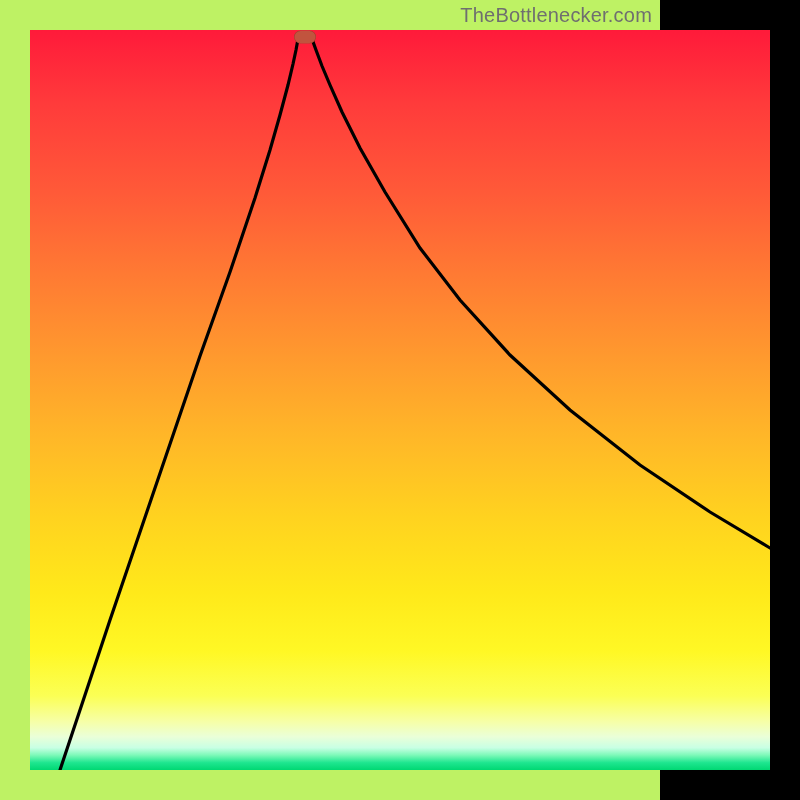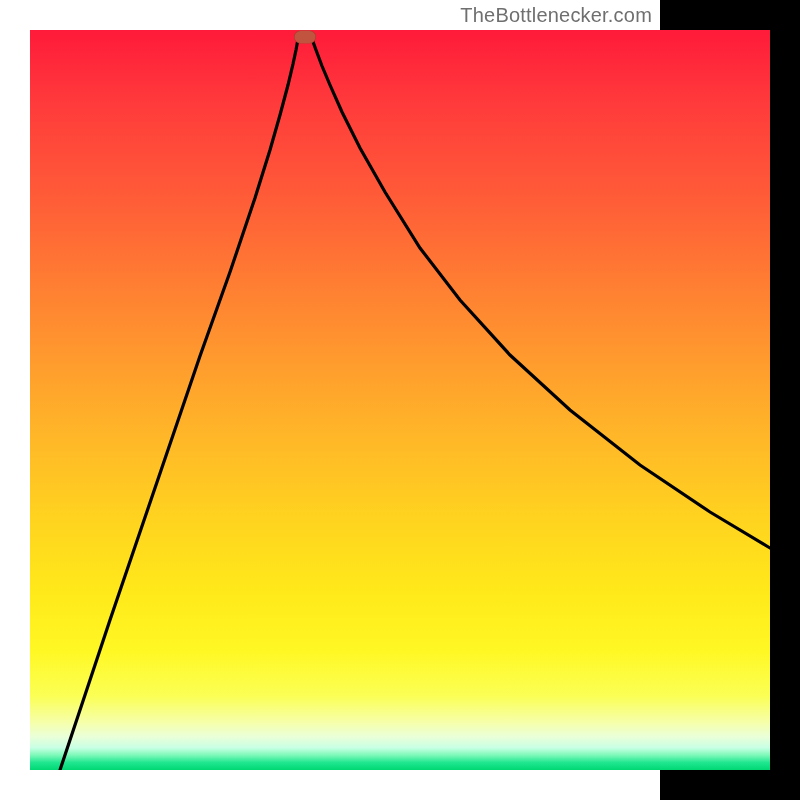--- a/index.html
+++ b/index.html
@@ -10,21 +10,21 @@
     background: #000;
     overflow: hidden;
     font-family: Arial, Helvetica, sans-serif;
   }
   .frame {
     position: absolute;
     left: 0;
     top: 0;
     width: 660px;
     height: 800px;
-    background: #ffffff;
+    background: #bef264;
   }
   .plot {
     position: absolute;
     left: 30px;
     top: 30px;
     width: 740px;
     height: 740px;
     overflow: hidden;
   }
   .gradient-main {

